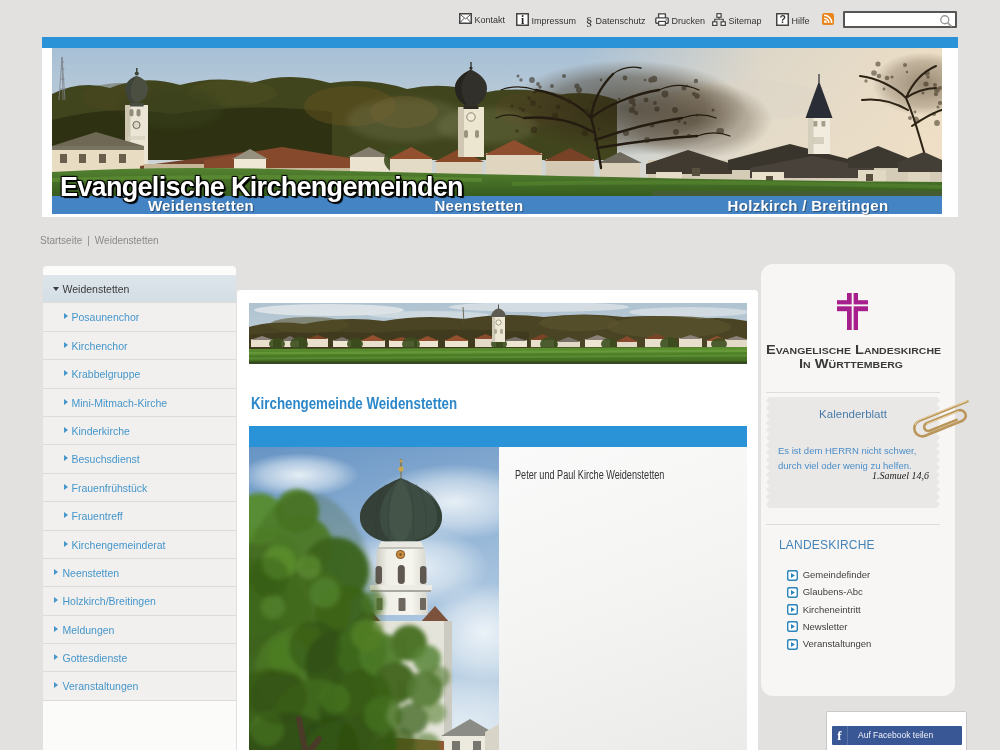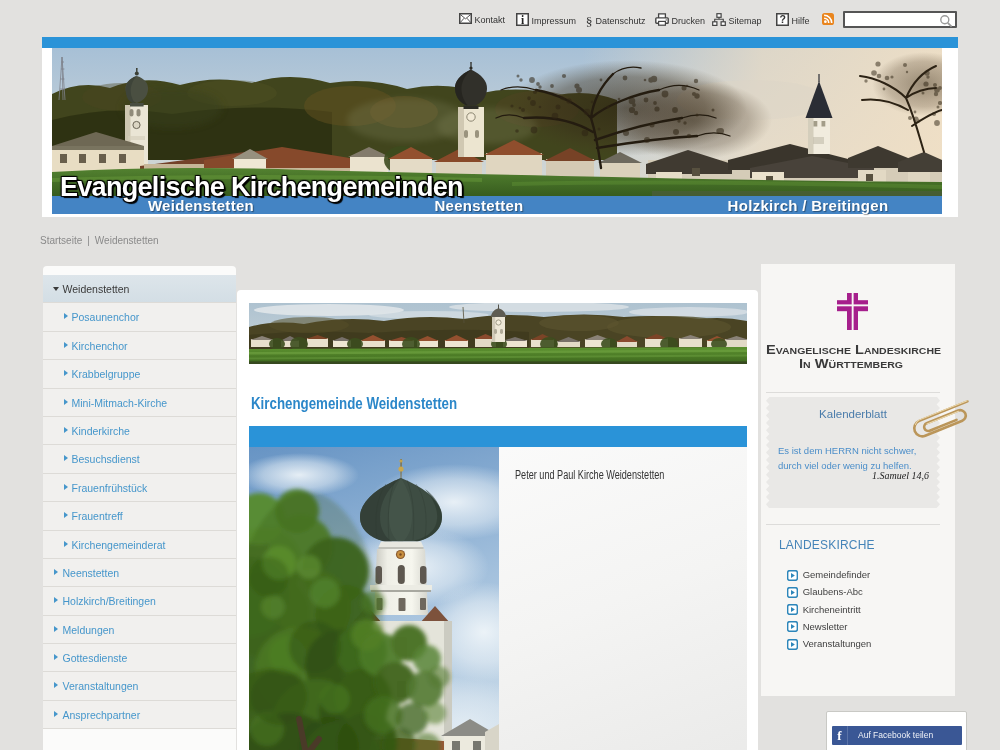--- a/index.html
+++ b/index.html
@@ -42,21 +42,21 @@
 .main { position:absolute; left:237px; top:254px; width:521px; height:496px; background:#fff; border-radius:4px 4px 0 0;margin-top:36px; }
 .main .pano { position:absolute; left:12px; top:13px; width:498px; height:61px; }
 .main h1 { position:absolute; left:14px; top:104px; font-size:17px; font-weight:bold; color:#2b87c9; white-space:nowrap; transform:scaleX(0.783); transform-origin:0 0; }
 .cbox { position:absolute; left:12px; top:136px; width:498px; height:452px; }
 .cbox .chead { position:absolute; left:0; top:0; width:498px; height:21px; background:#2a93d8; }
 .cbox .cbody { position:absolute; left:0; top:21px; width:498px; height:339px; background:linear-gradient(160deg,#fdfdfd 0%,#f4f4f3 55%,#e9e9e8 100%); }
 .cbox .cphoto { position:absolute; left:0; top:21px; width:250px; height:339px; }
 .cbox .ctext { position:absolute; left:266px; top:42px; font-size:12px; color:#333; white-space:nowrap; transform:scaleX(0.76); transform-origin:0 0; }
 
 
-.right { position:absolute; left:761px; top:264px; width:194px; height:432px; background:#f7f6f4; border-radius:0; }
+.right { position:absolute; left:761px; top:264px; width:194px; height:432px; background:#f7f6f4; border-radius:12px; }
 .logo-cross { position:absolute; left:76px; top:29px; }
 .logo-txt { position:absolute; left:0; top:78px; }
 .sep { position:absolute; left:5px; width:174px; height:0; border-top:1px solid #dddcda; }
 .kal { position:absolute; left:5px; top:133px; width:174px; height:111px; }
 .kal .ktitle { position:absolute; left:0; top:11px; width:174px; text-align:center; font-size:11.5px; color:#4a7cab; }
 .kal .verse { position:absolute; left:12px; top:46px; font-size:9.5px; color:#4b8ec9; line-height:15.3px; white-space:nowrap; }
 .kal .vref { position:absolute; right:11px; top:73px; font-size:10px; color:#222; font-style:italic;font-family:Liberation Serif, serif; }
 .lk-head { position:absolute; left:18px; top:274px; font-size:12px; color:#4584b8; letter-spacing:0.2px; }
 .lk-link { position:absolute; left:26px; height:11px; font-size:9.5px; line-height:11px; color:#3f3f3f; }
 .lk-link svg { vertical-align:-3px; margin-right:3px; }
@@ -395,24 +395,20 @@
         <a>Meldungen</a>
       </li>
     <li>
         <span class="arr"></span>
         <a>Gottesdienste</a>
       </li>
     <li>
         <span class="arr"></span>
         <a>Veranstaltungen</a>
       </li>
-    <li>
-        <span class="arr"></span>
-        <a>Ansprechpartner</a>
-      </li>
   </ul>
 </div>
 
 <div class="main">
   <div class="pano"><svg width="498" height="61" viewBox="0 0 498 61">
         <defs>
 <linearGradient id="psky" x1="0" y1="0" x2="0" y2="1">
             <stop offset="0" stop-color="#aec2d0"></stop>
             <stop offset="1" stop-color="#ccd6da"></stop>
           </linearGradient>

